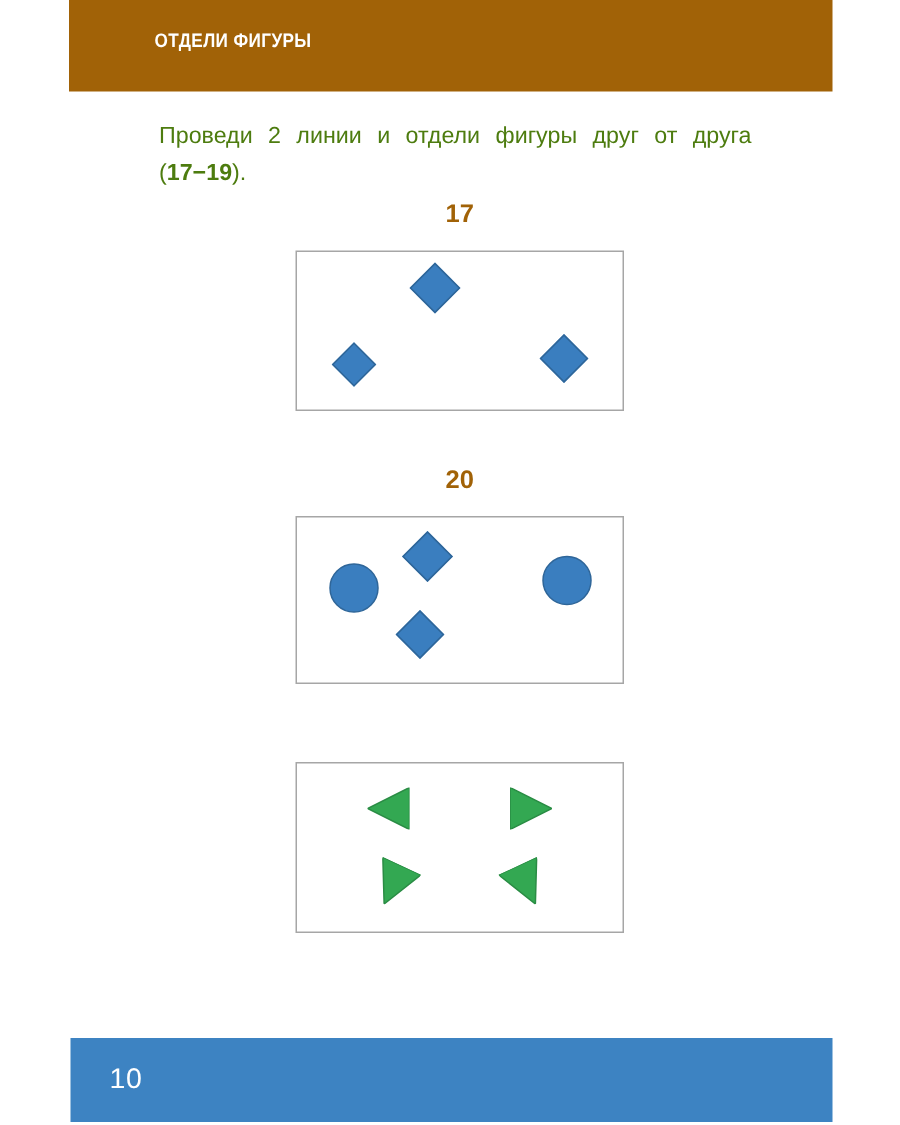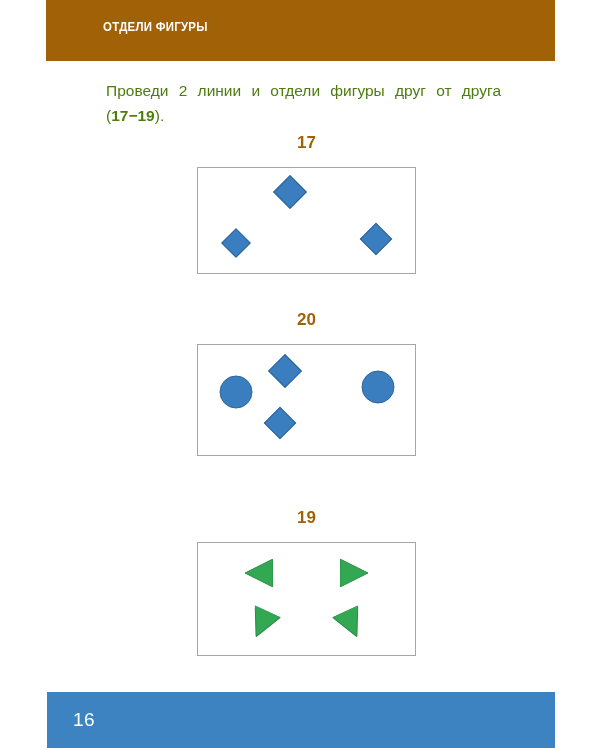--- a/index.html
+++ b/index.html
@@ -137,21 +137,20 @@
     <div class="exercise" style="top: 310px;">
       <div class="ex-number">20</div>
       <div class="ex-box" style="height: 110px;">
         <div class="shape diamond" style="left: 40%; top: 24%; width: 22px; height: 22px;"></div>
         <div class="shape circle" style="left: 17.5%; top: 43%; width: 31px; height: 31px;"></div>
         <div class="shape circle" style="left: 83%; top: 38%; width: 31px; height: 31px;"></div>
         <div class="shape diamond" style="left: 38%; top: 71%; width: 21px; height: 21px;"></div>
       </div>
     </div>
     <div class="exercise" style="top: 508px;">
-      <div class="ex-number">19</div>
       <div class="ex-box" style="height: 112px;">
         <div class="shape triangle" style="left: 28%; top: 27%; transform: translate(-50%, -50%) rotate(0deg);">
           <svg width="28" height="28" viewBox="0 0 28 28">
       <polygon points="28,0 28,28 0,14" fill="#33a852" stroke="#2a8c44" stroke-width="1"></polygon>
     </svg>
         </div>
         <div class="shape triangle" style="left: 72%; top: 27%; transform: translate(-50%, -50%) rotate(0deg);">
           <svg width="28" height="28" viewBox="0 0 28 28">
       <polygon points="0,0 28,14 0,28" fill="#33a852" stroke="#2a8c44" stroke-width="1"></polygon>
     </svg>
@@ -164,14 +163,14 @@
         <div class="shape triangle" style="left: 70.5%; top: 72%; transform: translate(-50%, -50%) rotate(-115deg);">
           <svg width="28" height="28" viewBox="0 0 28 28">
       <polygon points="28,0 28,28 0,14" fill="#33a852" stroke="#2a8c44" stroke-width="1"></polygon>
     </svg>
         </div>
       </div>
     </div>
   </div>
 
 <div class="footer-bar">
-  <div class="page-number">16</div>
+  <div class="page-number">10</div>
 </div>
 
 </body></html>

